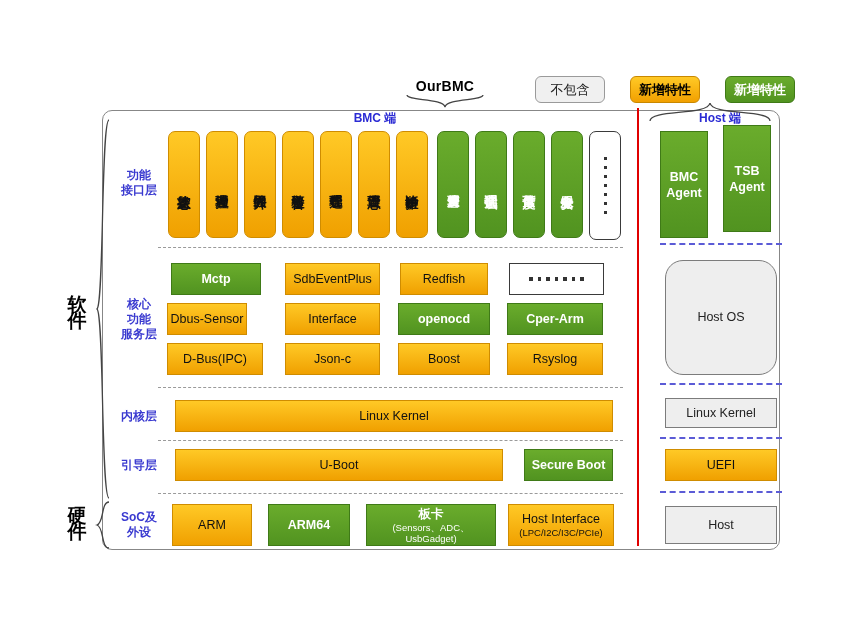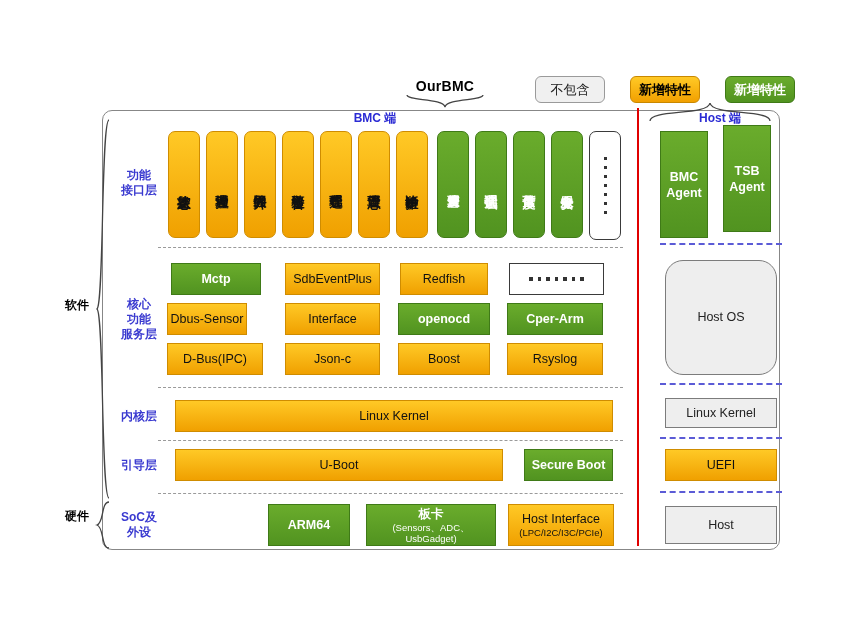--- a/index.html
+++ b/index.html
@@ -22,21 +22,21 @@
       justify-content:center;font-size:13px;box-sizing:border-box;}
   .lg.grey{background:#f0f0f0;border:1.3px solid #9a9a9a;color:#222;}
   .lg.orange{background:linear-gradient(#ffc926,#f2a000);border:1.3px solid #c98800;color:#000;font-weight:bold;}
   .lg.green{background:linear-gradient(#6aac2c,#519320);border:1.3px solid #3f7a17;color:#fff;font-weight:bold;}
 
   
   .ourbmc-brace{position:absolute;left:405px;top:94px;width:80px;height:14px;}
 
   
   .side-lab{position:absolute;font-size:12px;font-weight:bold;color:#3a3ad0;text-align:center;line-height:15px;}
-  .blk-lab{position:absolute;font-size:12px;font-weight:bold;color:#000;text-align:center;line-height:16px;}
+  .blk-lab{position:absolute;font-size:19px;font-weight:bold;color:#000;text-align:center;line-height:16px;}
 
   
   .brace{position:absolute;}
 
   
   .sect-lab{position:absolute;font-size:12px;font-weight:bold;color:#2b2bd4;text-align:center;}
 
   
   .red-div{position:absolute;left:637px;top:108px;width:2px;height:438px;background:#e00000;}
 
@@ -237,20 +237,23 @@
     <span>Linux Kernel</span>
     </div>
 
   <div class="node green" style="left:524px;top:449px;width:89px;height:32px;">
     <span>Secure Boot</span>
     </div>
   <div class="node orange" style="left:175px;top:449px;width:328px;height:32px;">
     <span>U-Boot</span>
     </div>
 
+  <div class="node orange" style="left:172px;top:504px;width:80px;height:42px;">
+    <span>ARM</span>
+    </div>
   <div class="node green" style="left:268px;top:504px;width:82px;height:42px;">
     <span>ARM64</span>
     </div>
   <div class="node green" style="left:366px;top:504px;width:130px;height:42px;">
     <span>板卡</span>
     <span class="sub">(Sensors、ADC、UsbGadget)</span>
     </div>
   <div class="node orange" style="left:508px;top:504px;width:106px;height:42px;">
     <span>Host Interface</span>
     <span class="sub">(LPC/I2C/I3C/PCIe)</span>

